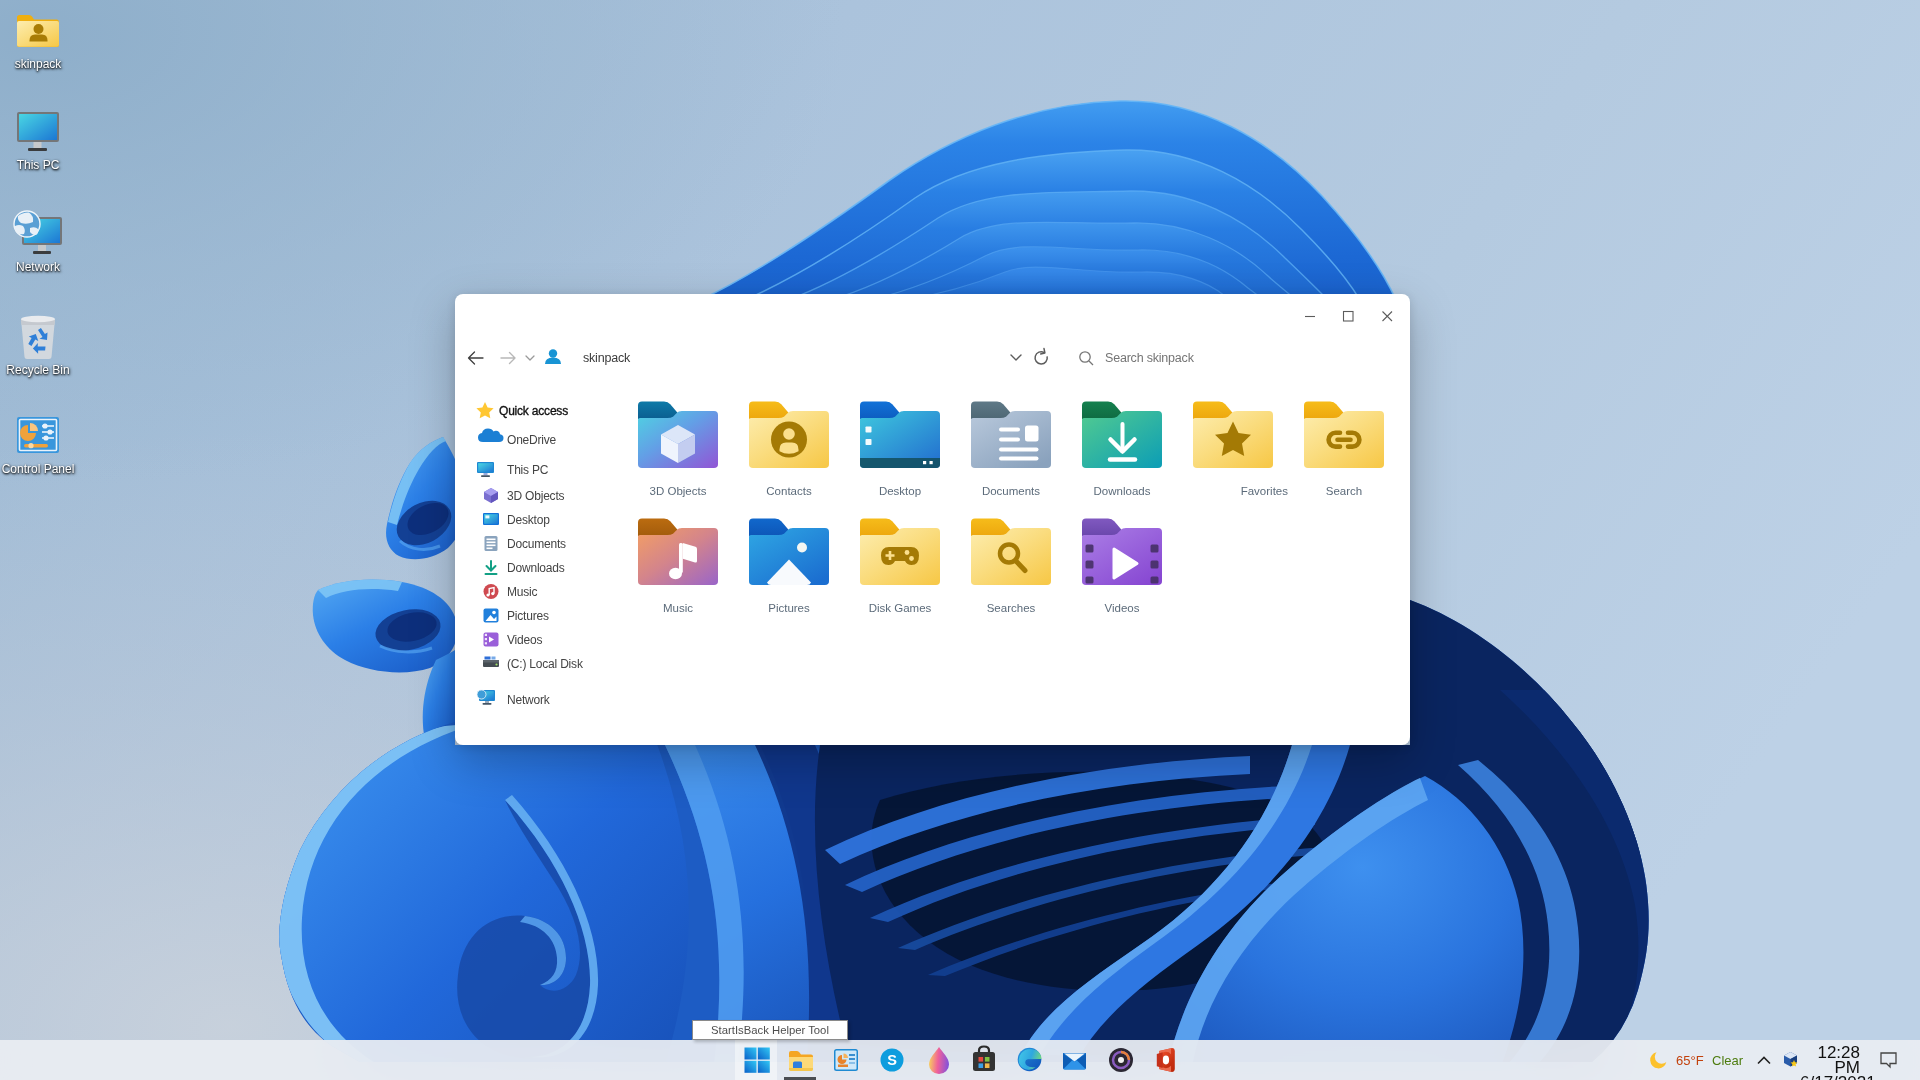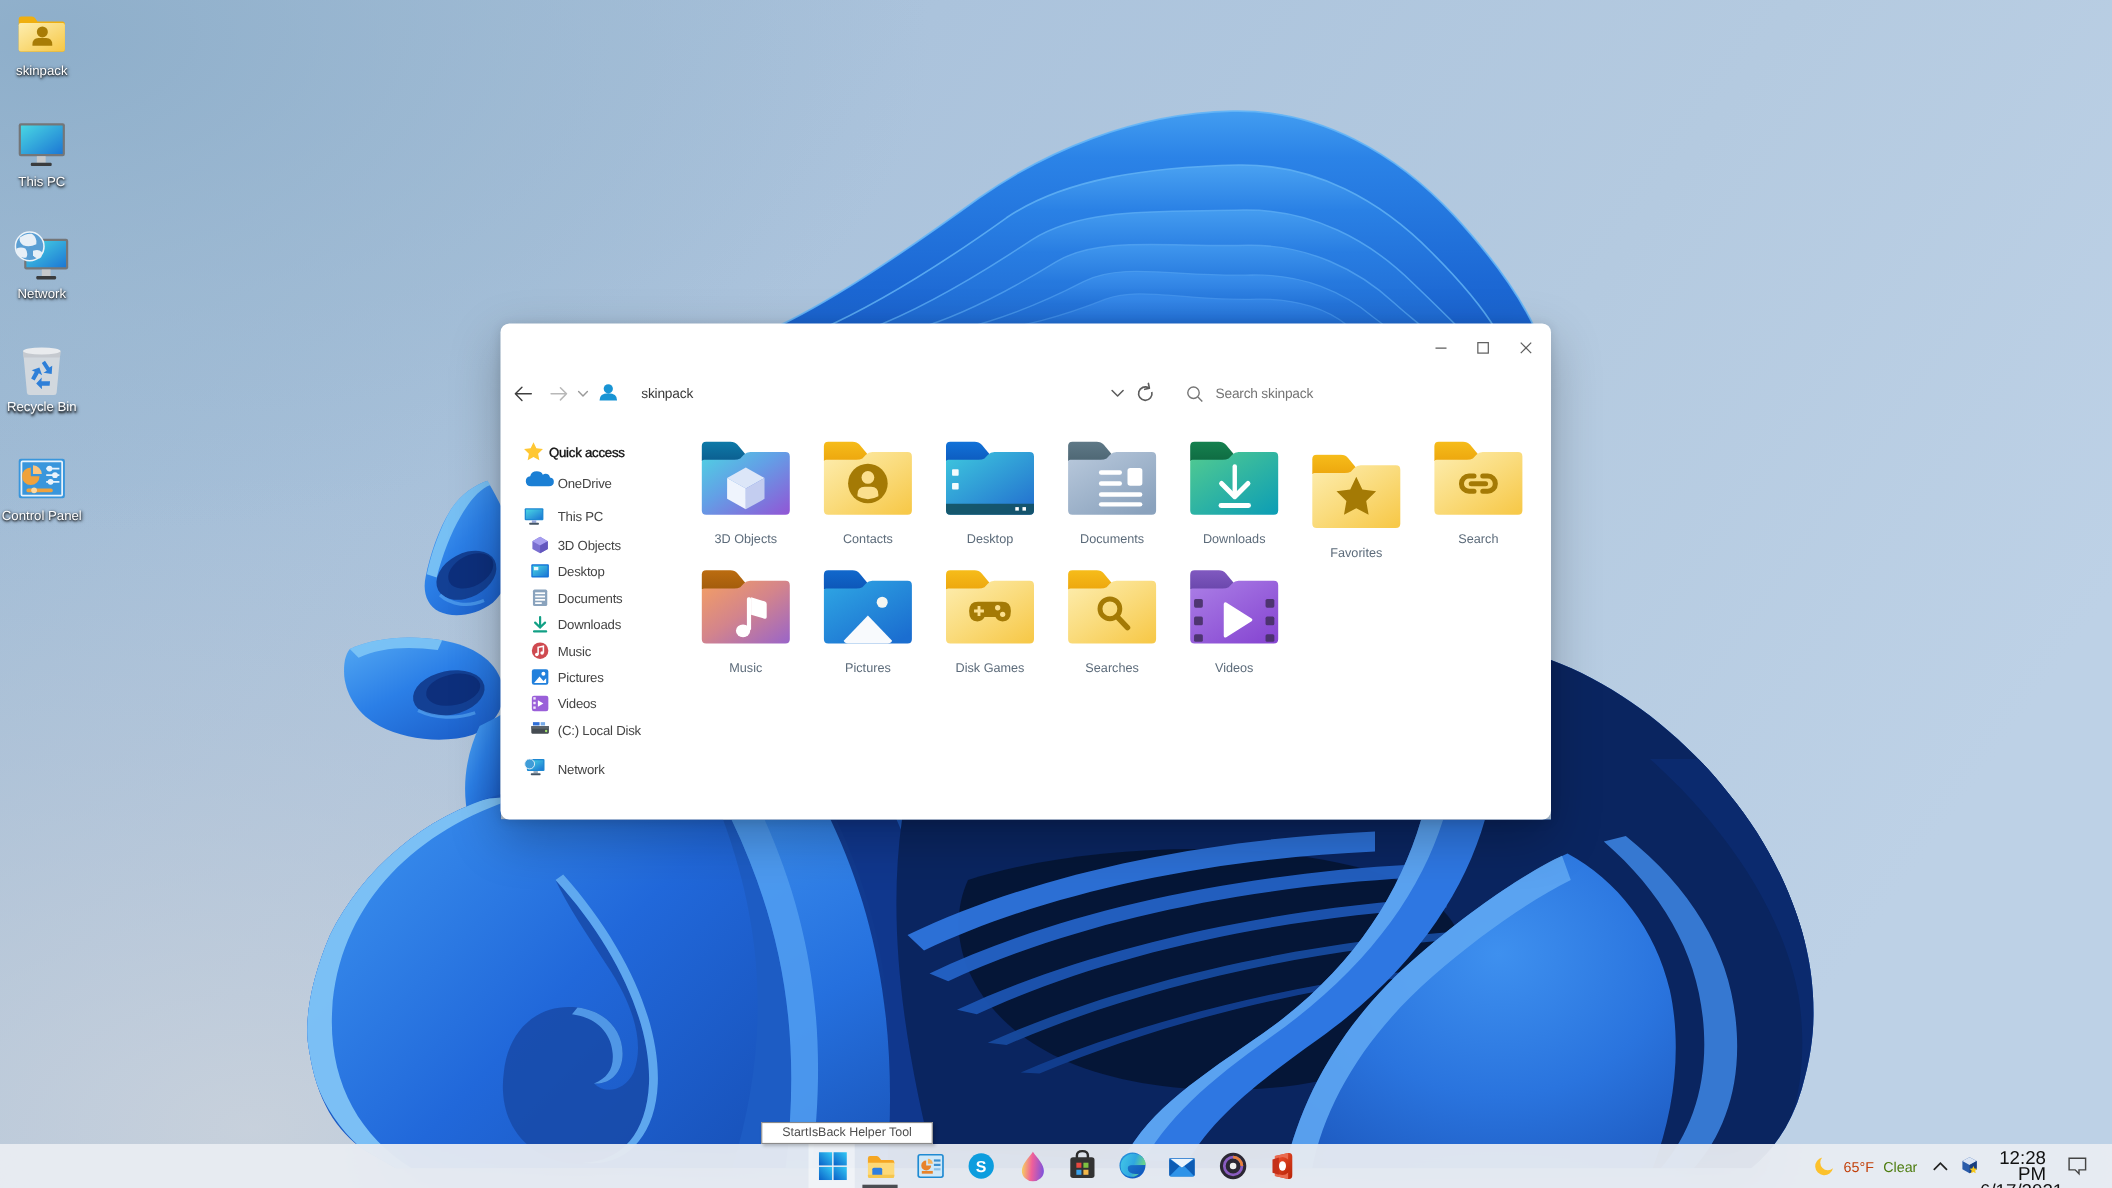--- a/index.html
+++ b/index.html
@@ -526,21 +526,21 @@
             <use href="#ftab" fill="url(#fdltab)"></use>
             <use href="#fbody" fill="url(#fdl)"></use>
         <g stroke="#fff" fill="none" stroke-linecap="round" stroke-linejoin="round">
         <path d="M42.5,23 L42.5,49" stroke-width="4"></path>
         <path d="M30.5,38.5 L42.5,50.5 L54.5,38.5" stroke-width="4.5"></path>
         <path d="M30,58.5 L55,58.5" stroke-width="4.5"></path>
             </g>
           </svg>
       <div class="flbl">Downloads</div>
     </div>
-    <div class="fitem" style="left:723px; top:119px;">
+    <div class="fitem" style="left:723px; top:107px;text-align:right;">
       <svg width="84" height="68" viewBox="0 0 84 68">
             <use href="#ftab" fill="url(#fytab)"></use>
             <use href="#fbody" fill="url(#fy)"></use>
         <path d="M42,20.5 L47.5,32 L60,33.7 L51,42.5 L53.2,55 L42,49 L30.8,55 L33,42.5 L24,33.7 L36.5,32 Z" fill="#a47a05"></path>
           </svg>
       <div class="flbl">Favorites</div>
     </div>
     <div class="fitem" style="left:834px; top:107px;">
       <svg width="84" height="68" viewBox="0 0 84 68">
             <use href="#ftab" fill="url(#fytab)"></use>

